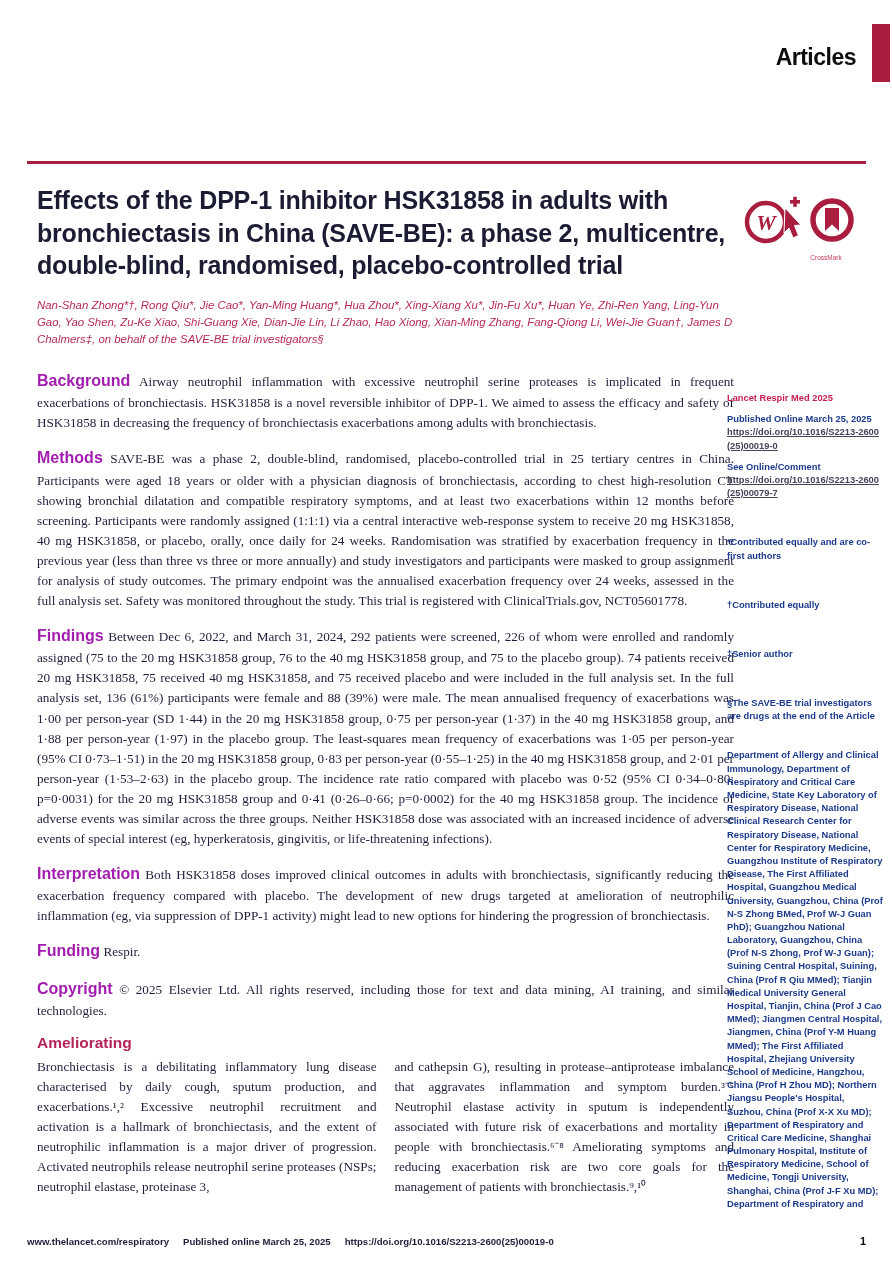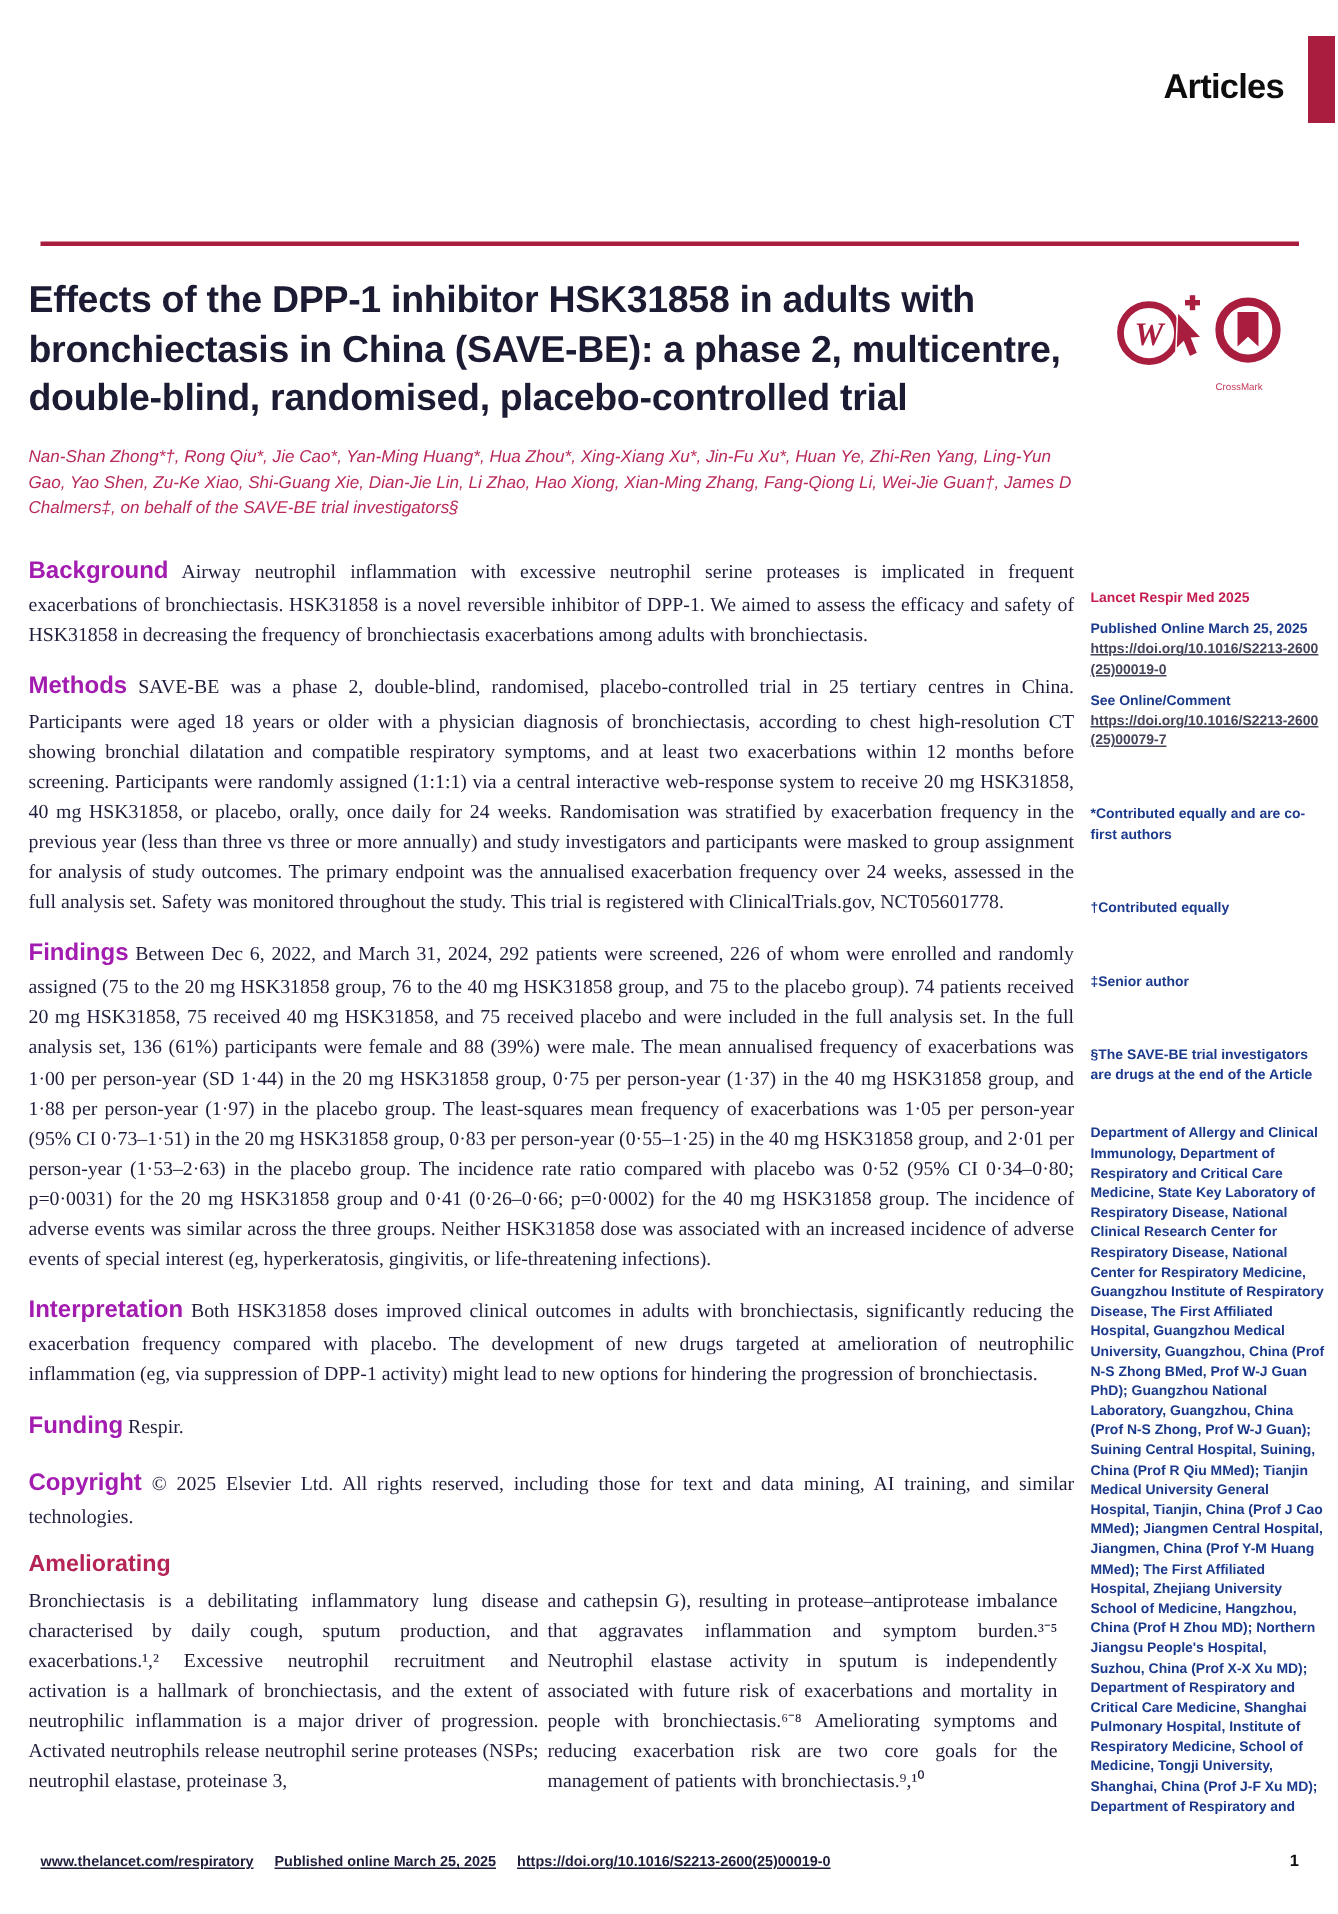--- a/index.html
+++ b/index.html
@@ -20,21 +20,21 @@
   .articles-bar{
     position:absolute;top:24px;right:2px;
     width:18px;height:58px;background:#a91e3f;
   }
   
   .title-rule{
     position:absolute;top:161px;left:27px;
     width:839px;height:3px;background:#a91e3f;
   }
   .main-col{
-    position:absolute;left:19px;top:184px;width:697px;
+    position:absolute;left:37px;top:184px;width:697px;
   }
   .article-title{
     width:700px;
     font-size:25px;font-weight:bold;color:#1b1b33;
     line-height:1.3;letter-spacing:-0.2px;
     margin:0 0 15px 0;
   }
   .authors{
     font-style:italic;color:#b82a58;
     font-size:11.4px;line-height:1.5;
@@ -57,21 +57,21 @@
     font-size:13.2px;line-height:1.52;color:#1e1e3c;
     text-align:justify;
     margin:0 0 13px 0;
   }
   .run-label{
     font-family:"Liberation Sans",sans-serif;
     font-weight:bold;color:#a21caf;font-size:16px;
   }
   
   .intro{margin-top:11px;width:697px;}
-  .intro-cols{display:flex;gap:6px;}
+  .intro-cols{display:flex;gap:18px;}
   .intro-col{width:340px;}
   .intro-col .para{margin-bottom:0;}
   
   .sidebar{
     position:absolute;left:727px;top:392px;width:156px;
     font-size:9.3px;font-weight:bold;line-height:1.42;
     color:#1c3a8c;
   }
   .sb-block{margin-bottom:8px;}
   .sb-journal{color:#c41e50;margin-bottom:8px;}
@@ -80,21 +80,21 @@
     word-break:break-all;display:block;cursor:pointer;
   }
   .sb-fn{margin-bottom:7px;margin-top:36px;}
   .sb-affil{margin-top:26px;}
   
   .footer{
     position:absolute;left:27px;top:1235px;width:839px;
     display:flex;justify-content:space-between;align-items:baseline;
     font-size:9.6px;font-weight:bold;color:#1e1e3c;
   }
-  .footer-left span{margin-right:14px;text-decoration:underline;}
+  .footer-left span{margin-right:14px;}
   .footer-page{font-size:11px;color:#0d0d0d;}
 </style>
 </head>
 <body>
 
 <div class="page">
 
   <div class="articles-label">Articles</div>
   <div class="articles-bar"></div>
 

